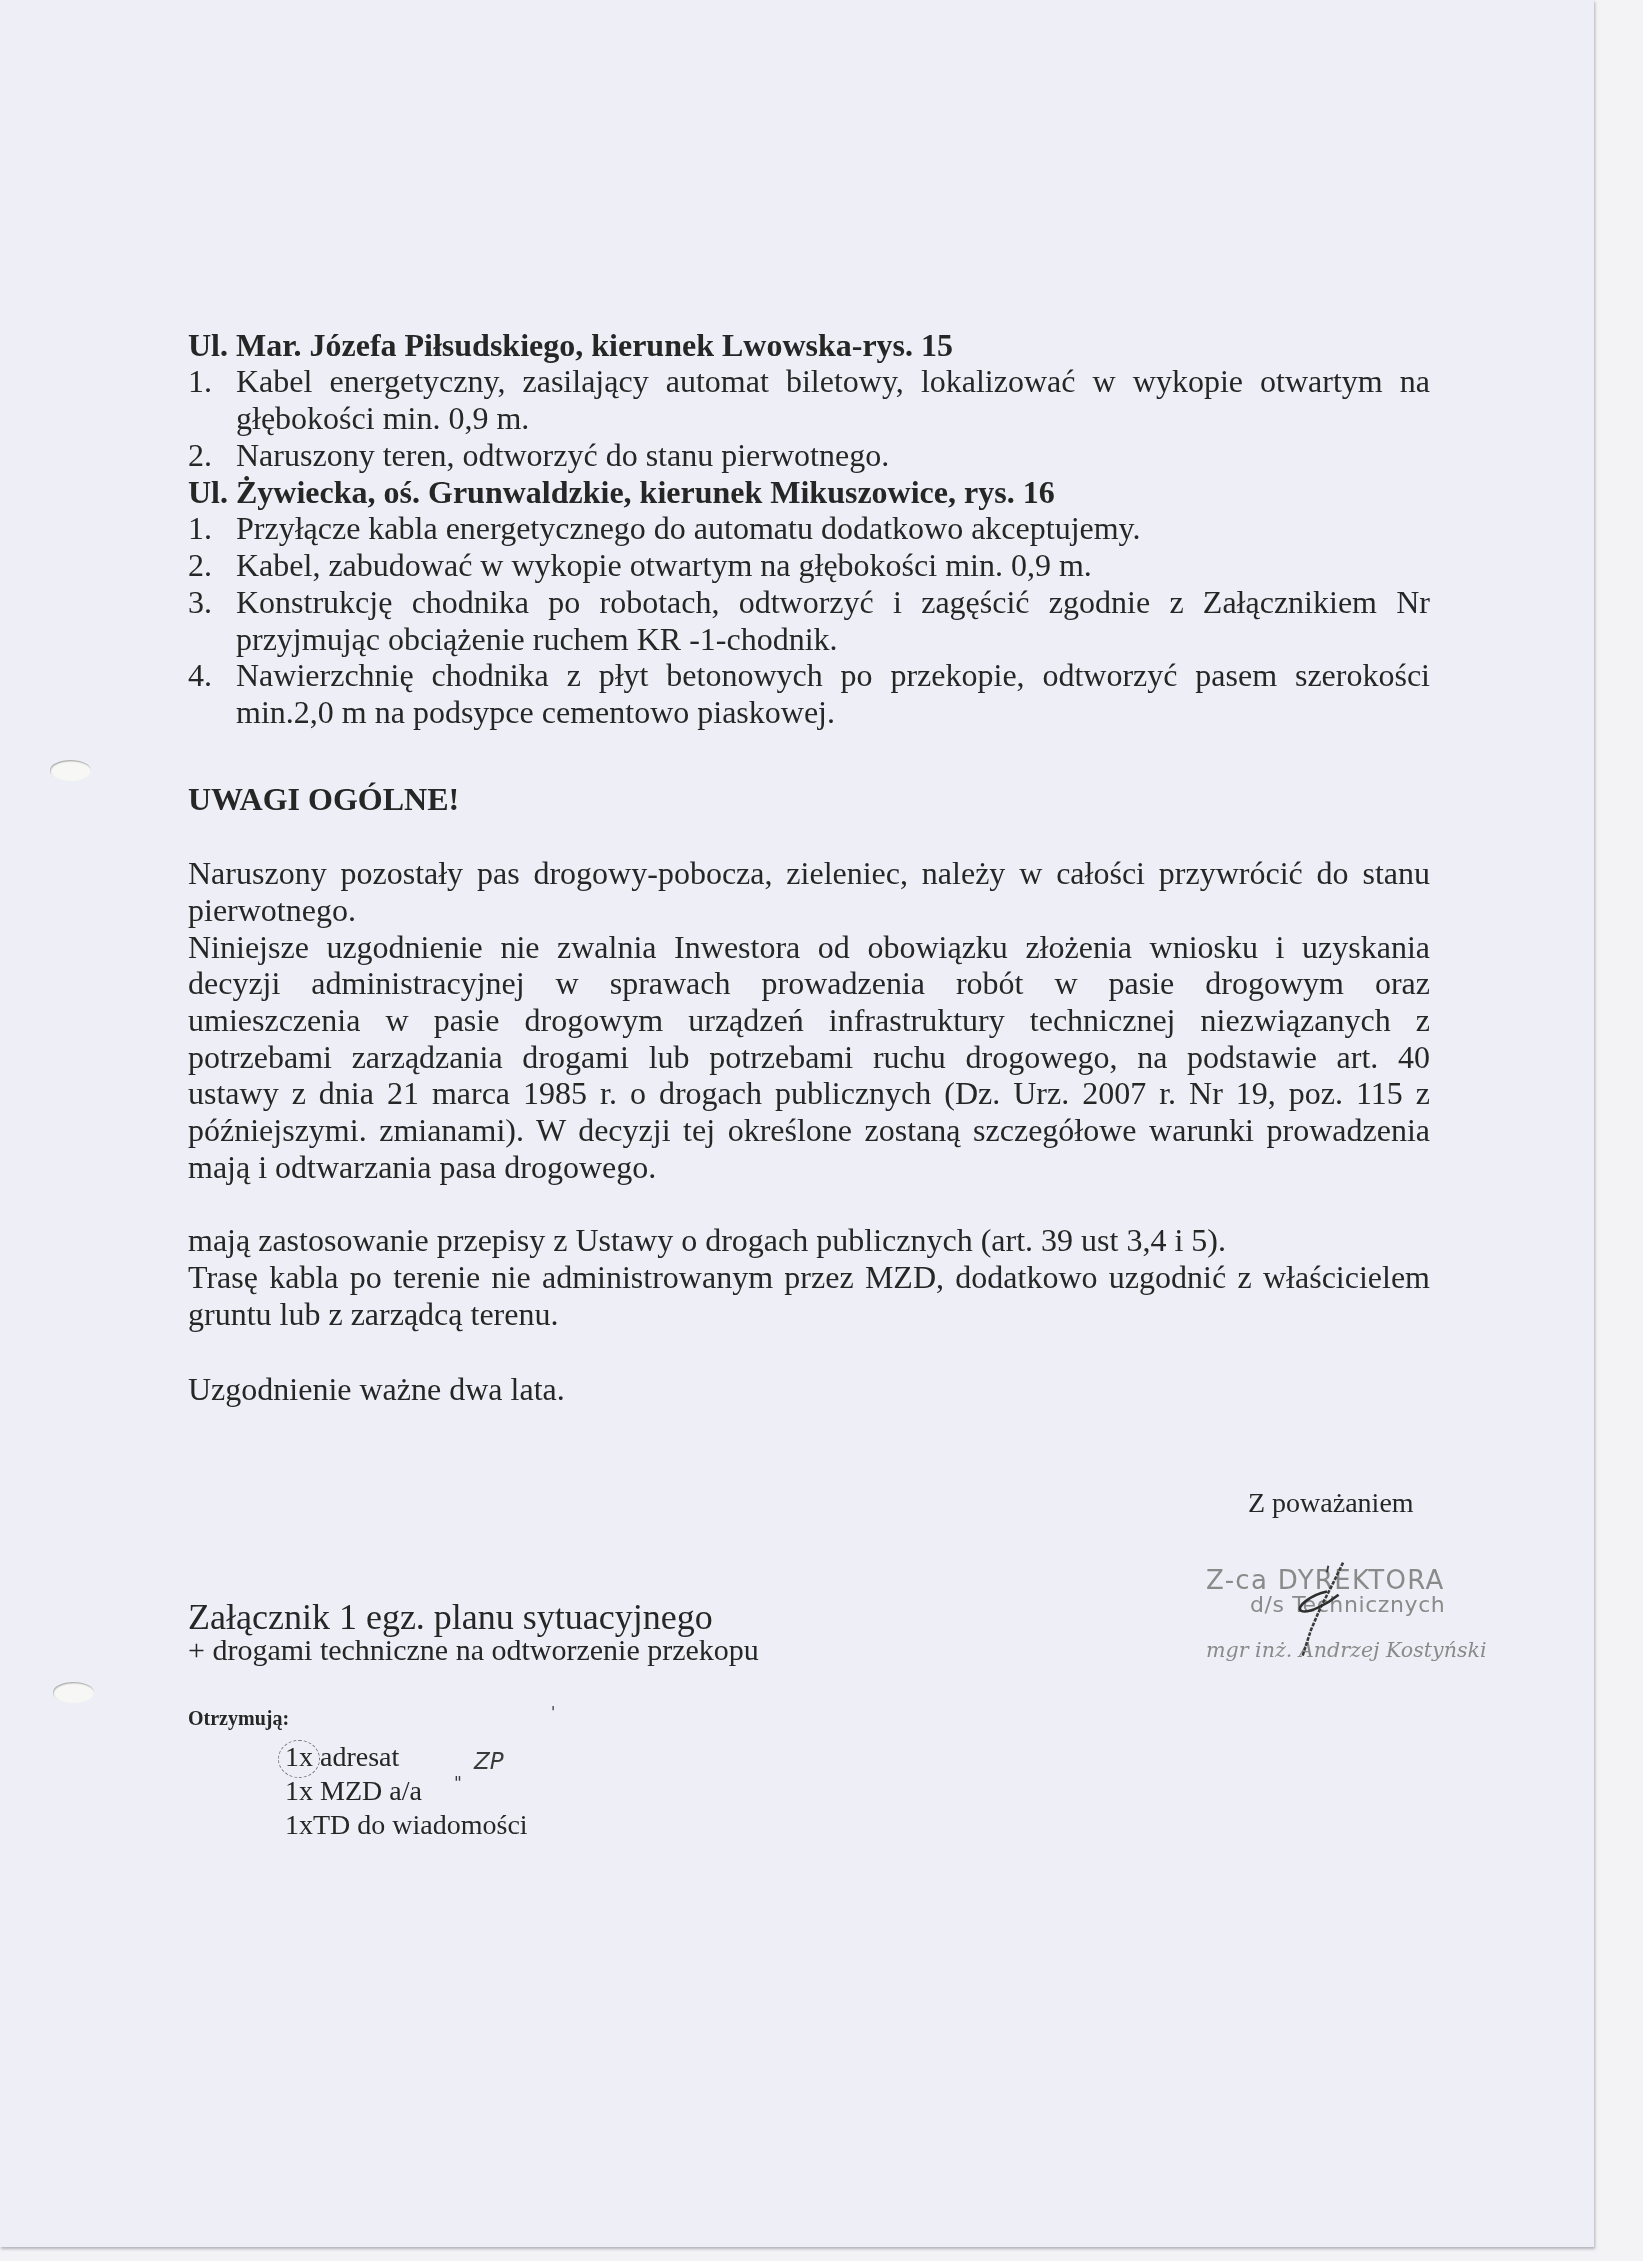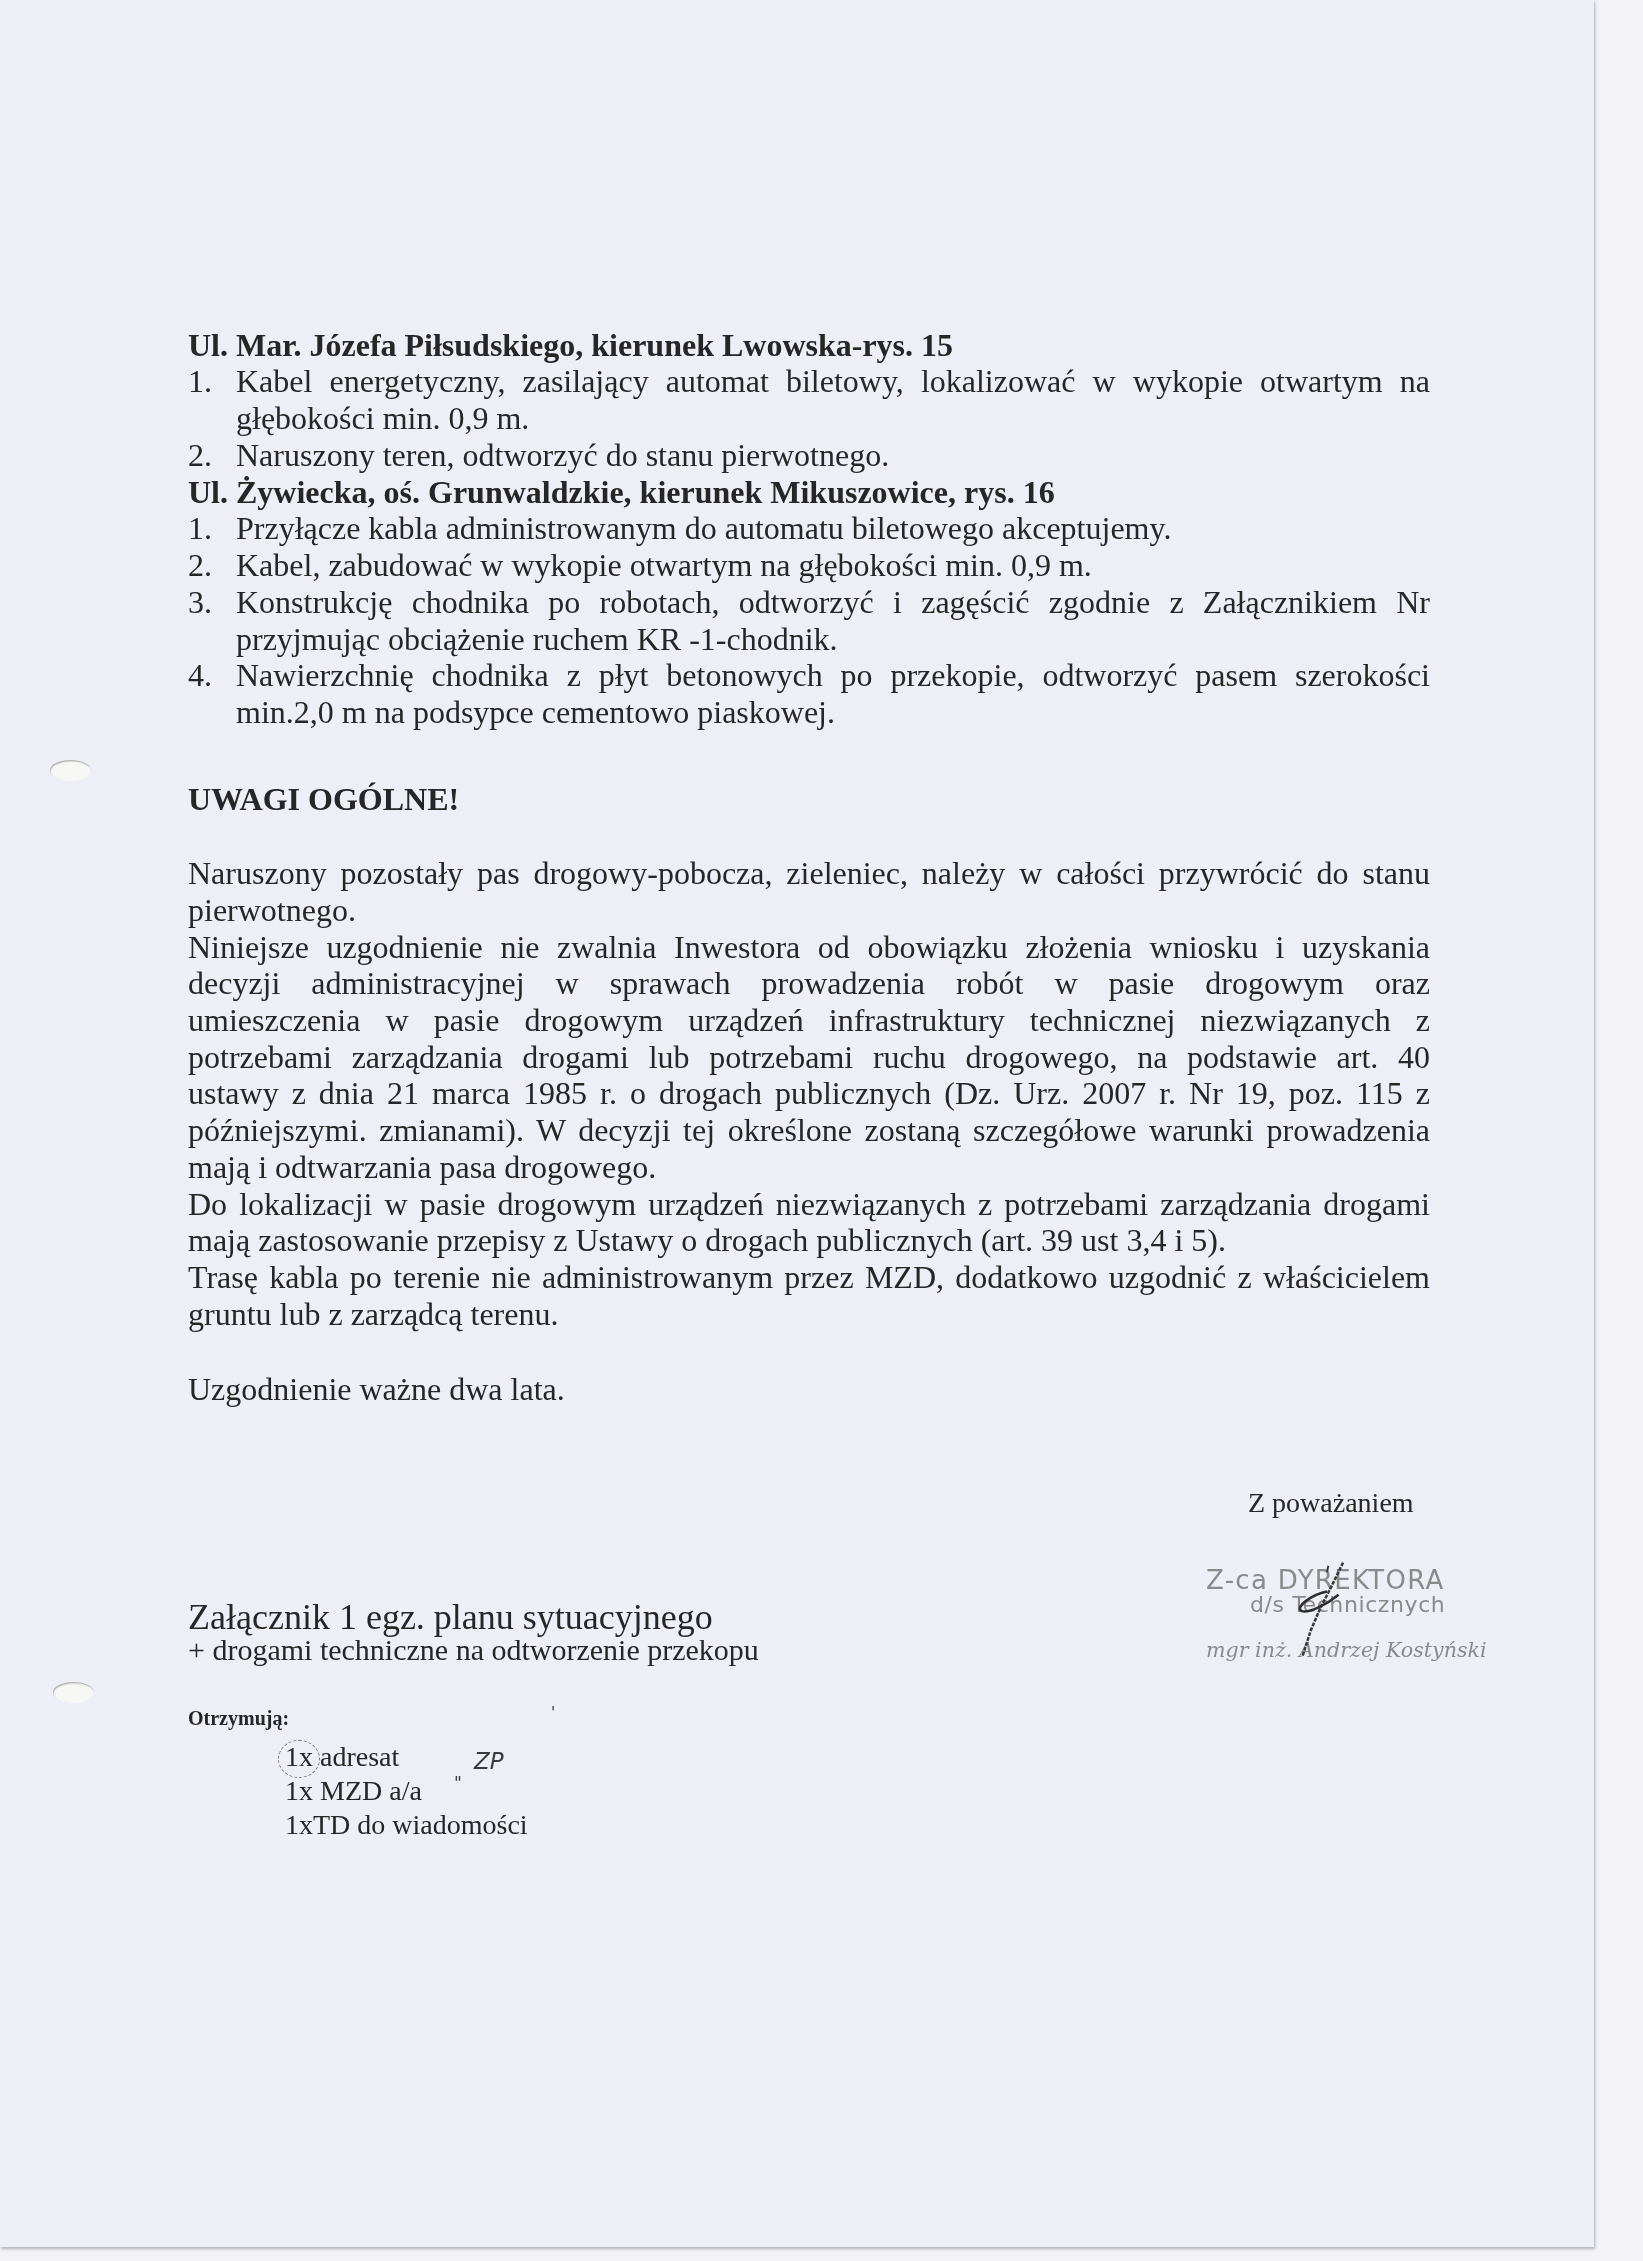--- a/index.html
+++ b/index.html
@@ -48,21 +48,21 @@
   <div class="num" style="left:188px; top:365px;">1.</div>
   <div class="txt just" style="left:236px; top:365px; width:1194px;">Kabel energetyczny, zasilający automat biletowy, lokalizować w wykopie otwartym na</div>
   <div class="txt" style="left:236px; top:402px;">głębokości min. 0,9 m.</div>
 
   <div class="num" style="left:188px; top:439px;">2.</div>
   <div class="txt" style="left:236px; top:439px;">Naruszony teren, odtworzyć do stanu pierwotnego.</div>
 
   <div class="txt b" style="left:188px; top:476px;">Ul. Żywiecka, oś. Grunwaldzkie, kierunek Mikuszowice, rys. 16</div>
 
   <div class="num" style="left:188px; top:512px;">1.</div>
-  <div class="txt" style="left:236px; top:512px;">Przyłącze kabla administrowanym do automatu biletowego akceptujemy.</div>
+  <div class="txt" style="left:236px; top:512px;">Przyłącze kabla energetycznego do automatu dodatkowo akceptujemy.</div>
 
   <div class="num" style="left:188px; top:549px;">2.</div>
   <div class="txt" style="left:236px; top:549px;">Kabel, zabudować w wykopie otwartym na głębokości min. 0,9 m.</div>
 
   <div class="num" style="left:188px; top:586px;">3.</div>
   <div class="txt just" style="left:236px; top:586px; width:1194px;">Konstrukcję  chodnika po robotach, odtworzyć i zagęścić zgodnie z Załącznikiem Nr</div>
   <div class="txt" style="left:236px; top:623px;">przyjmując obciążenie ruchem KR -1-chodnik.</div>
 
   <div class="num" style="left:188px; top:659px;">4.</div>
   <div class="txt just" style="left:236px; top:659px; width:1194px;">Nawierzchnię chodnika z płyt betonowych po przekopie, odtworzyć pasem szerokości</div>
@@ -74,21 +74,20 @@
   <div class="txt" style="left:188px; top:894px;">pierwotnego.</div>
 
   <div class="txt just" style="left:188px; top:931px; width:1242px;">Niniejsze uzgodnienie nie zwalnia Inwestora od obowiązku złożenia wniosku i uzyskania</div>
   <div class="txt just" style="left:188px; top:1004px; width:1242px;">umieszczenia w pasie drogowym urządzeń infrastruktury technicznej niezwiązanych z</div>
   <div class="txt just" style="left:188px; top:967px; width:1242px;">decyzji administracyjnej w sprawach prowadzenia robót w pasie drogowym oraz</div>
   <div class="txt just" style="left:188px; top:1041px; width:1242px;">potrzebami zarządzania drogami lub potrzebami ruchu drogowego, na podstawie art. 40</div>
   <div class="txt just" style="left:188px; top:1077px; width:1242px;">ustawy z dnia 21 marca 1985 r. o drogach publicznych (Dz. Urz. 2007 r. Nr 19, poz. 115 z</div>
   <div class="txt just" style="left:188px; top:1114px; width:1242px;">późniejszymi. zmianami). W decyzji tej określone zostaną szczegółowe warunki prowadzenia</div>
   <div class="txt" style="left:188px; top:1151px;">mają i odtwarzania pasa drogowego.</div>
 
-  <div class="txt just" style="left:188px; top:1188px; width:1242px;">Do lokalizacji w pasie drogowym urządzeń niezwiązanych z potrzebami zarządzania drogami</div>
   <div class="txt" style="left:188px; top:1224px;">mają zastosowanie przepisy z Ustawy o drogach publicznych (art. 39 ust 3,4 i 5).</div>
 
   <div class="txt just" style="left:188px; top:1261px; width:1242px;">Trasę kabla po terenie nie administrowanym przez MZD, dodatkowo uzgodnić z właścicielem</div>
   <div class="txt" style="left:188px; top:1298px;">gruntu lub z zarządcą terenu.</div>
 
   <div class="txt" style="left:188px; top:1373px;">Uzgodnienie ważne dwa lata.</div>
 
   <div class="txt" style="left:1248px; top:1489px; font-size:28px; font-family:'Liberation Serif', serif;">Z poważaniem</div>
 
   <div class="stamp" style="left:1206px; top:1567px; font-size:26px;">Z-ca DYREKTORA</div>

